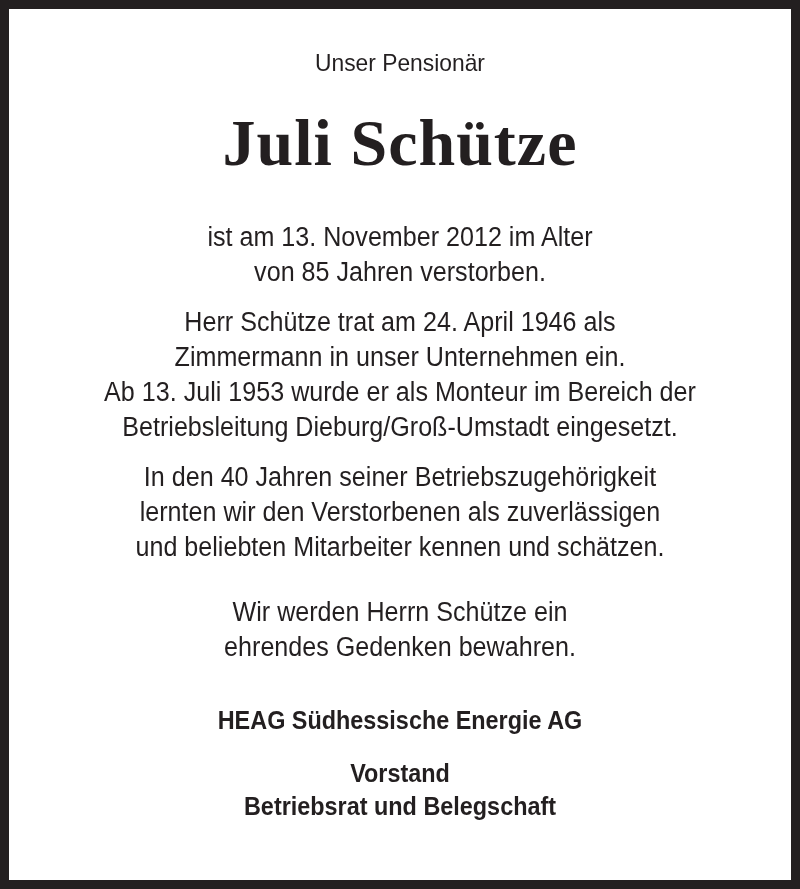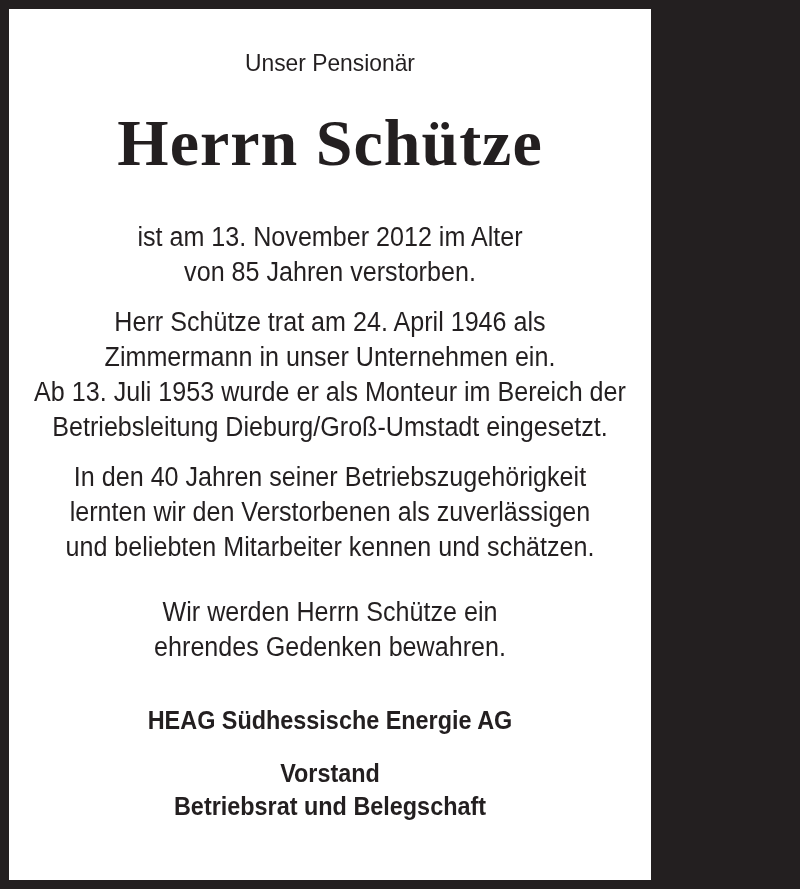--- a/index.html
+++ b/index.html
@@ -1,34 +1,34 @@
 <!DOCTYPE html>
 <html><head>
   <meta charset="utf-8">
   <style>
     html, body { margin: 0; padding: 0; background: #231f20; }
     body { width: 800px; height: 889px; position: relative; overflow: hidden; }
     .frame {
-      position: absolute; left: 9px; top: 9px; width: 642px; height: 871px;
+      position: absolute; left: 9px; top: 9px; width: 782px; height: 871px;
       background: #ffffff; color: #231f20;
       font-family: "Liberation Sans", sans-serif;
       text-align: center;
     }
     .line { position: absolute; left: 0; right: 0; white-space: nowrap; }
     .intro { top: 40px; font-size: 24px; transform: scaleX(0.95); }
     .name { top: 96px; font-family: "Liberation Serif", serif; font-weight: bold; font-size: 66px; letter-spacing: 1px; }
     .body { font-size: 27px; transform: scaleX(0.93); transform-origin: center; }
     .bold { font-weight: bold; font-size: 26px; transform: scaleX(0.9); transform-origin: center; }
   </style>
 </head>
 <body>
 
 <div class="frame">
   <div class="line intro">Unser Pensionär</div>
-  <div class="line name">Herrn Schütze</div>
+  <div class="line name">Juli Schütze</div>
 
   <div class="line body" style="top:213px">ist am 13. November 2012 im Alter</div>
   <div class="line body" style="top:248px">von 85 Jahren verstorben.</div>
 
   <div class="line body" style="top:298px">Herr Schütze trat am 24. April 1946 als</div>
   <div class="line body" style="top:333px">Zimmermann in unser Unternehmen ein.</div>
   <div class="line body" style="top:368px">Ab 13. Juli 1953 wurde er als Monteur im Bereich der</div>
   <div class="line body" style="top:403px">Betriebsleitung Dieburg/Groß-Umstadt eingesetzt.</div>
 
   <div class="line body" style="top:453px">In den 40 Jahren seiner Betriebszugehörigkeit</div>

